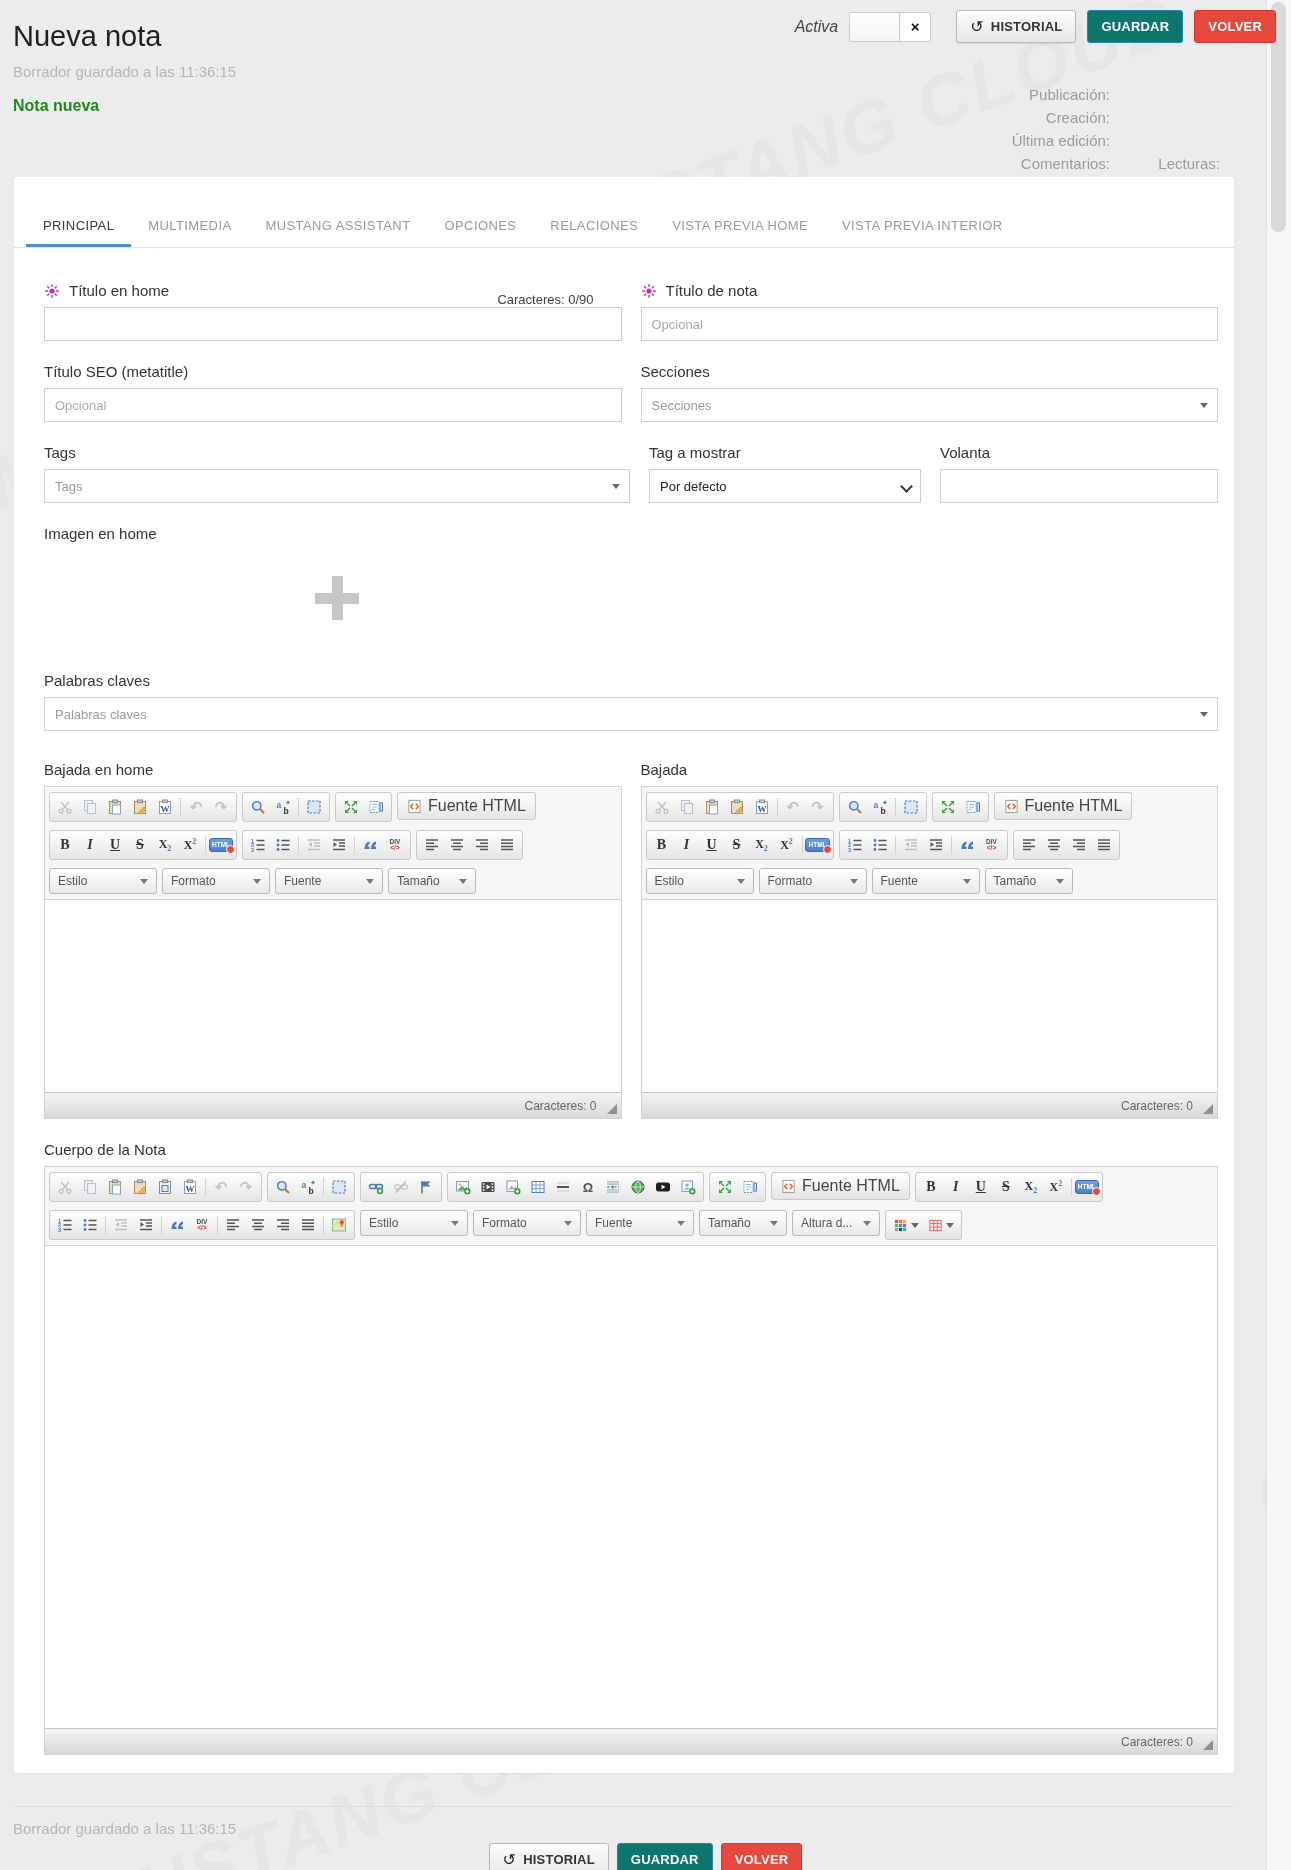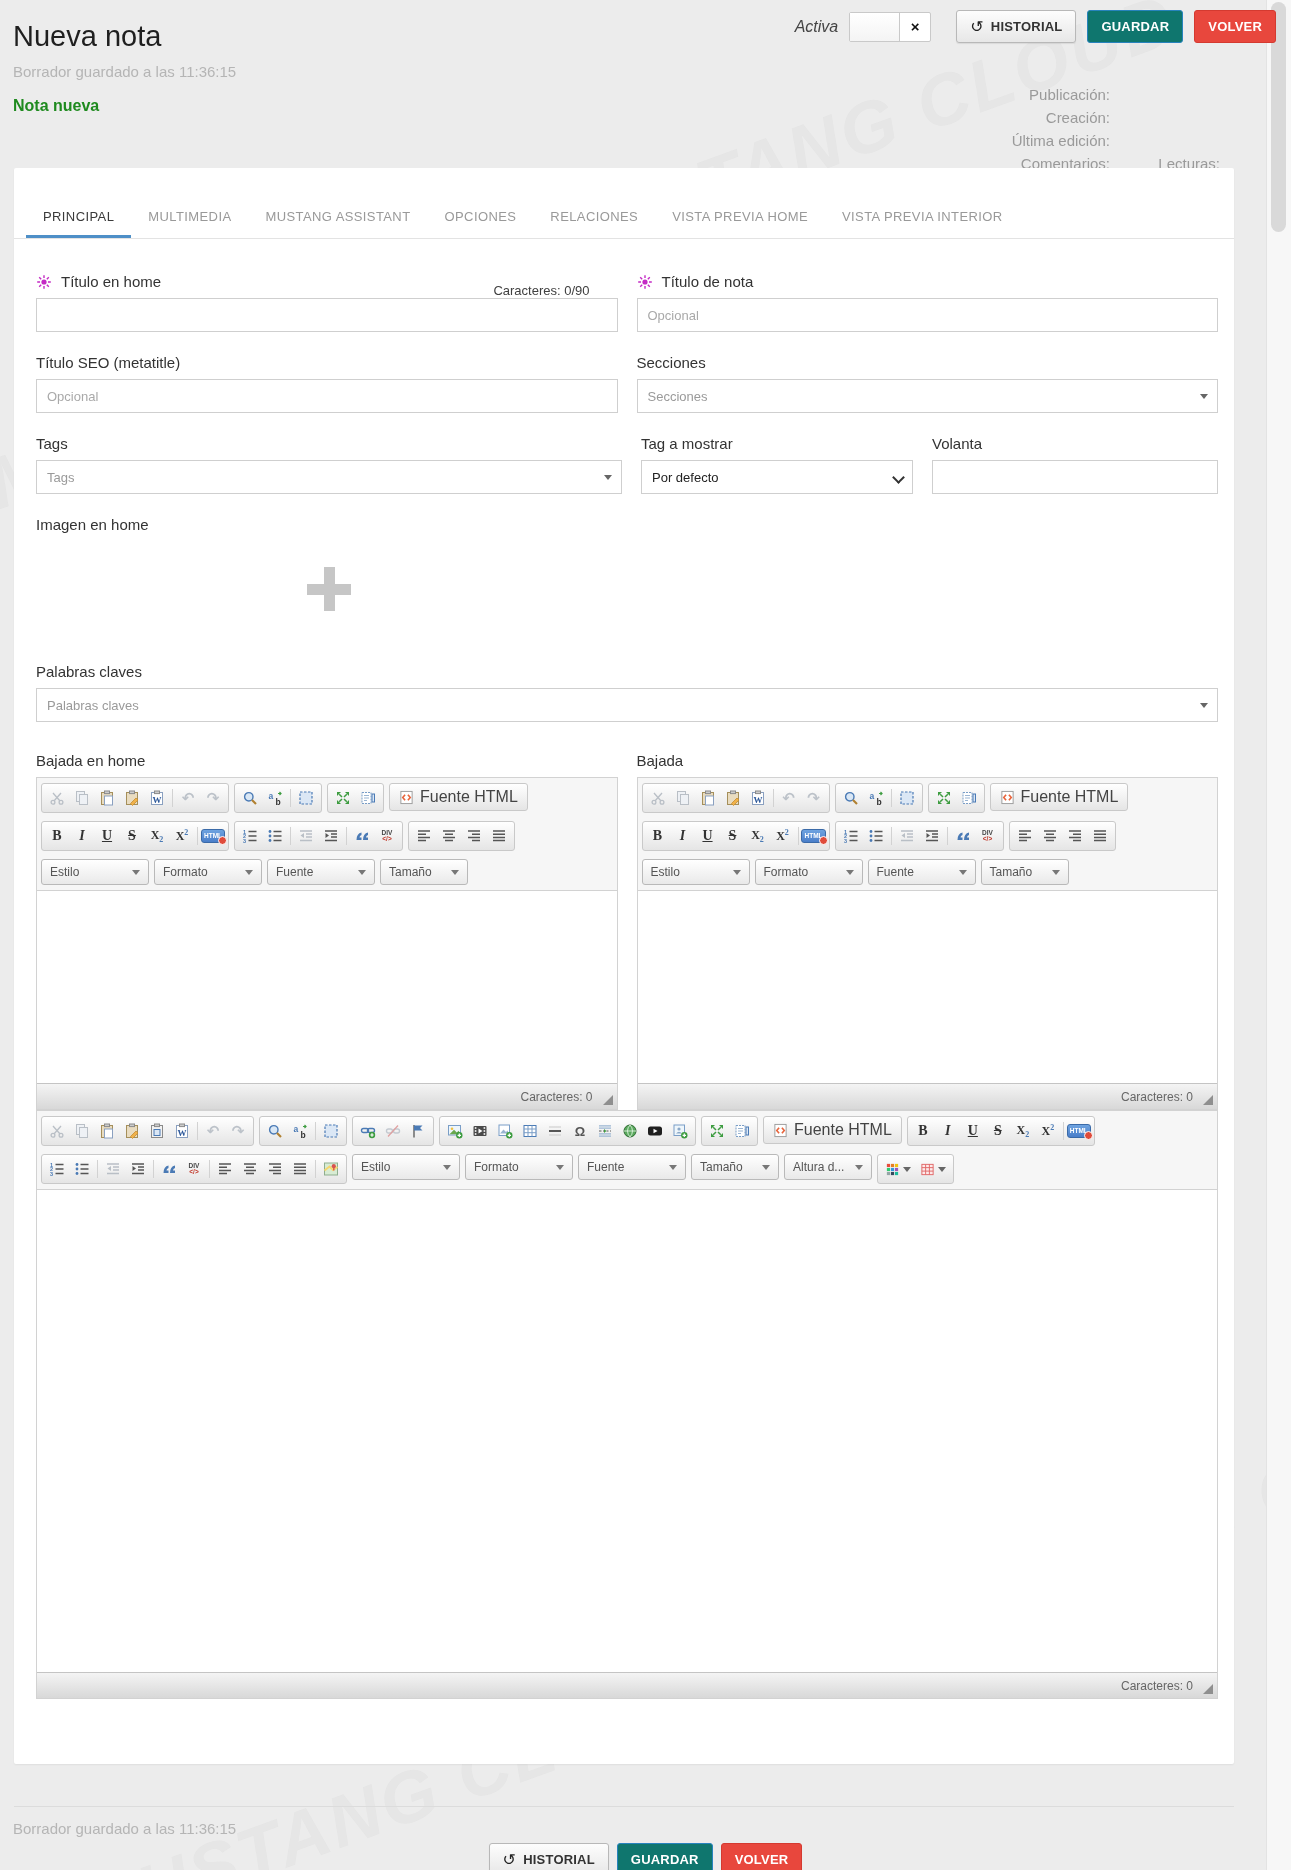--- a/index.html
+++ b/index.html
@@ -25,26 +25,26 @@
   .btn{height:33px;padding:0 13px;font-size:13px;font-weight:bold;border-radius:3px;border:1px solid transparent;
        display:inline-flex;align-items:center;gap:7px;cursor:pointer;letter-spacing:.2px;}
   .btn-hist{background:linear-gradient(#fdfdfd,#e7e7e7);border-color:#b8b8b8;color:#333;box-shadow:0 1px 1px rgba(0,0,0,.08);}
   .btn-hist .hicon{font-weight:normal;font-size:16px;line-height:1;color:#222;}
   .btn-save{background:#0f766e;border-color:#2783bd;color:#fff;}
   .btn-back{background:#e8473d;border-color:#d43a30;color:#fff;}
   .meta{margin-top:40px;font-size:15px;color:#9a9a9a;line-height:23px;padding-right:56px;}
   .meta-row{display:flex;justify-content:flex-end;}
   .meta-extra{width:110px;text-align:right;}
   
-  .card{position:absolute;left:14px;top:168px;width:1220px;height:1596px;background:#fff;border-radius:2px;
+  .card{position:absolute;left:14px;top:177px;width:1220px;height:1596px;background:#fff;border-radius:2px;
         box-shadow:0 1px 2px rgba(0,0,0,.06);}
   .tabs{display:flex;align-items:flex-end;height:70px;padding:0 12px;border-bottom:1px solid #e3e3e3;}
   .tab{padding:0 17px 14px;font-size:13px;color:#999;letter-spacing:.4px;cursor:pointer;white-space:nowrap;}
   .tab.active{color:#3a3a3a;border-bottom:3px solid #4e8fc7;padding-bottom:11px;}
-  .content{padding:0 16px 0 22px;}
+  .content{padding:0 16px 0 22px;margin-left:8px;}
   .row2{display:flex;gap:19px;}
   .col{flex:1;min-width:0;}
   .field-label{margin:22px 0 8px;font-size:15px;color:#333;display:flex;align-items:center;gap:9px;}
   .first .field-label{margin-top:34px;}
   .label-line{display:flex;align-items:flex-end;justify-content:space-between;}
   .counter{font-size:13px;color:#404040;margin-right:28px;}
   .inp{width:100%;box-sizing:border-box;height:34px;border:1px solid #cfcfcf;padding:0 10px;font-size:13px;color:#333;
        background:#fff;font-family:inherit;outline:none;}
   .inp::placeholder{color:#a9a9a9;}
   .sel2{height:34px;box-sizing:border-box;border:1px solid #cfcfcf;background:#fff;display:flex;align-items:center;
@@ -840,20 +840,23 @@
 </div>
             <div class="ed-body"></div>
             <div class="ed-status">
               <span>Caracteres: 0</span>
               <span class="grip"></span>
             </div>
           </div>
         </div>
       </div>
 
+      <div class="field-label cuerpo-label">
+          <span>Cuerpo de la Nota</span>
+        </div>
       <div class="editor h-big">
         <div class="ed-toolbar">
           <span class="tb-group">
             <span class="tb-btn">
                 <svg width="16" height="16">
                   <use href="#i-sc"></use>
                 </svg>
               </span>
             <span class="tb-btn">
                 <svg width="16" height="16">

